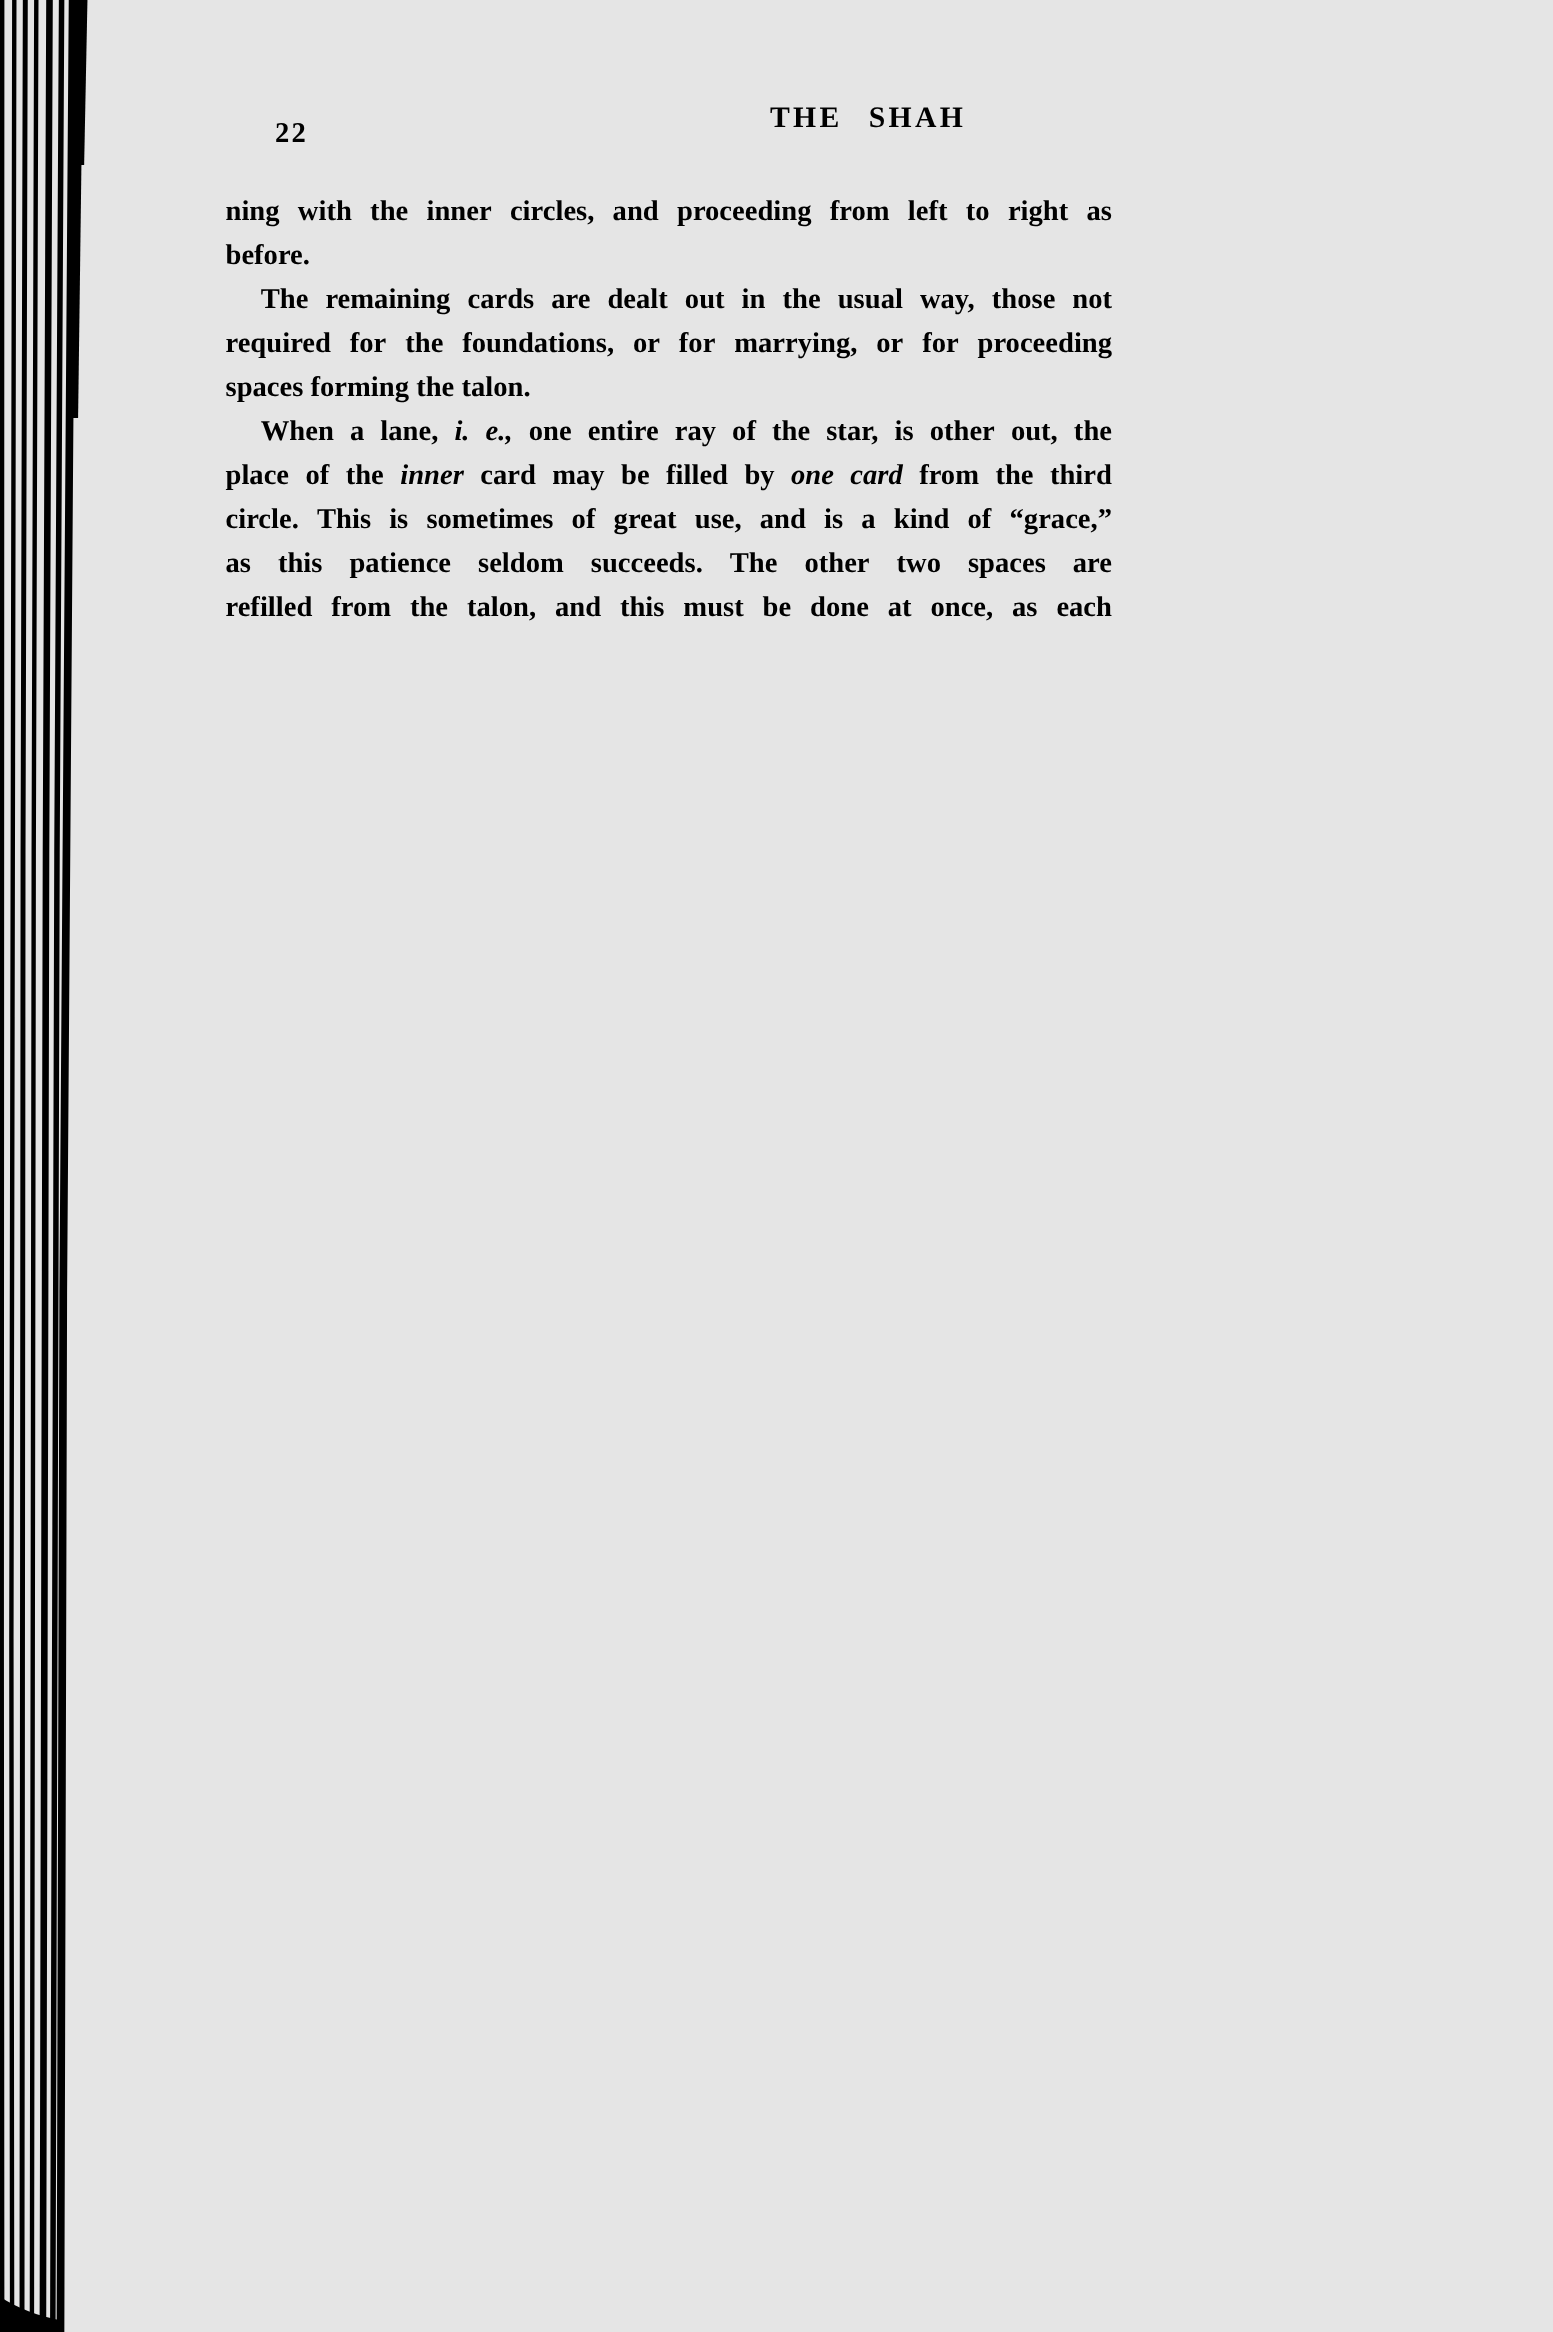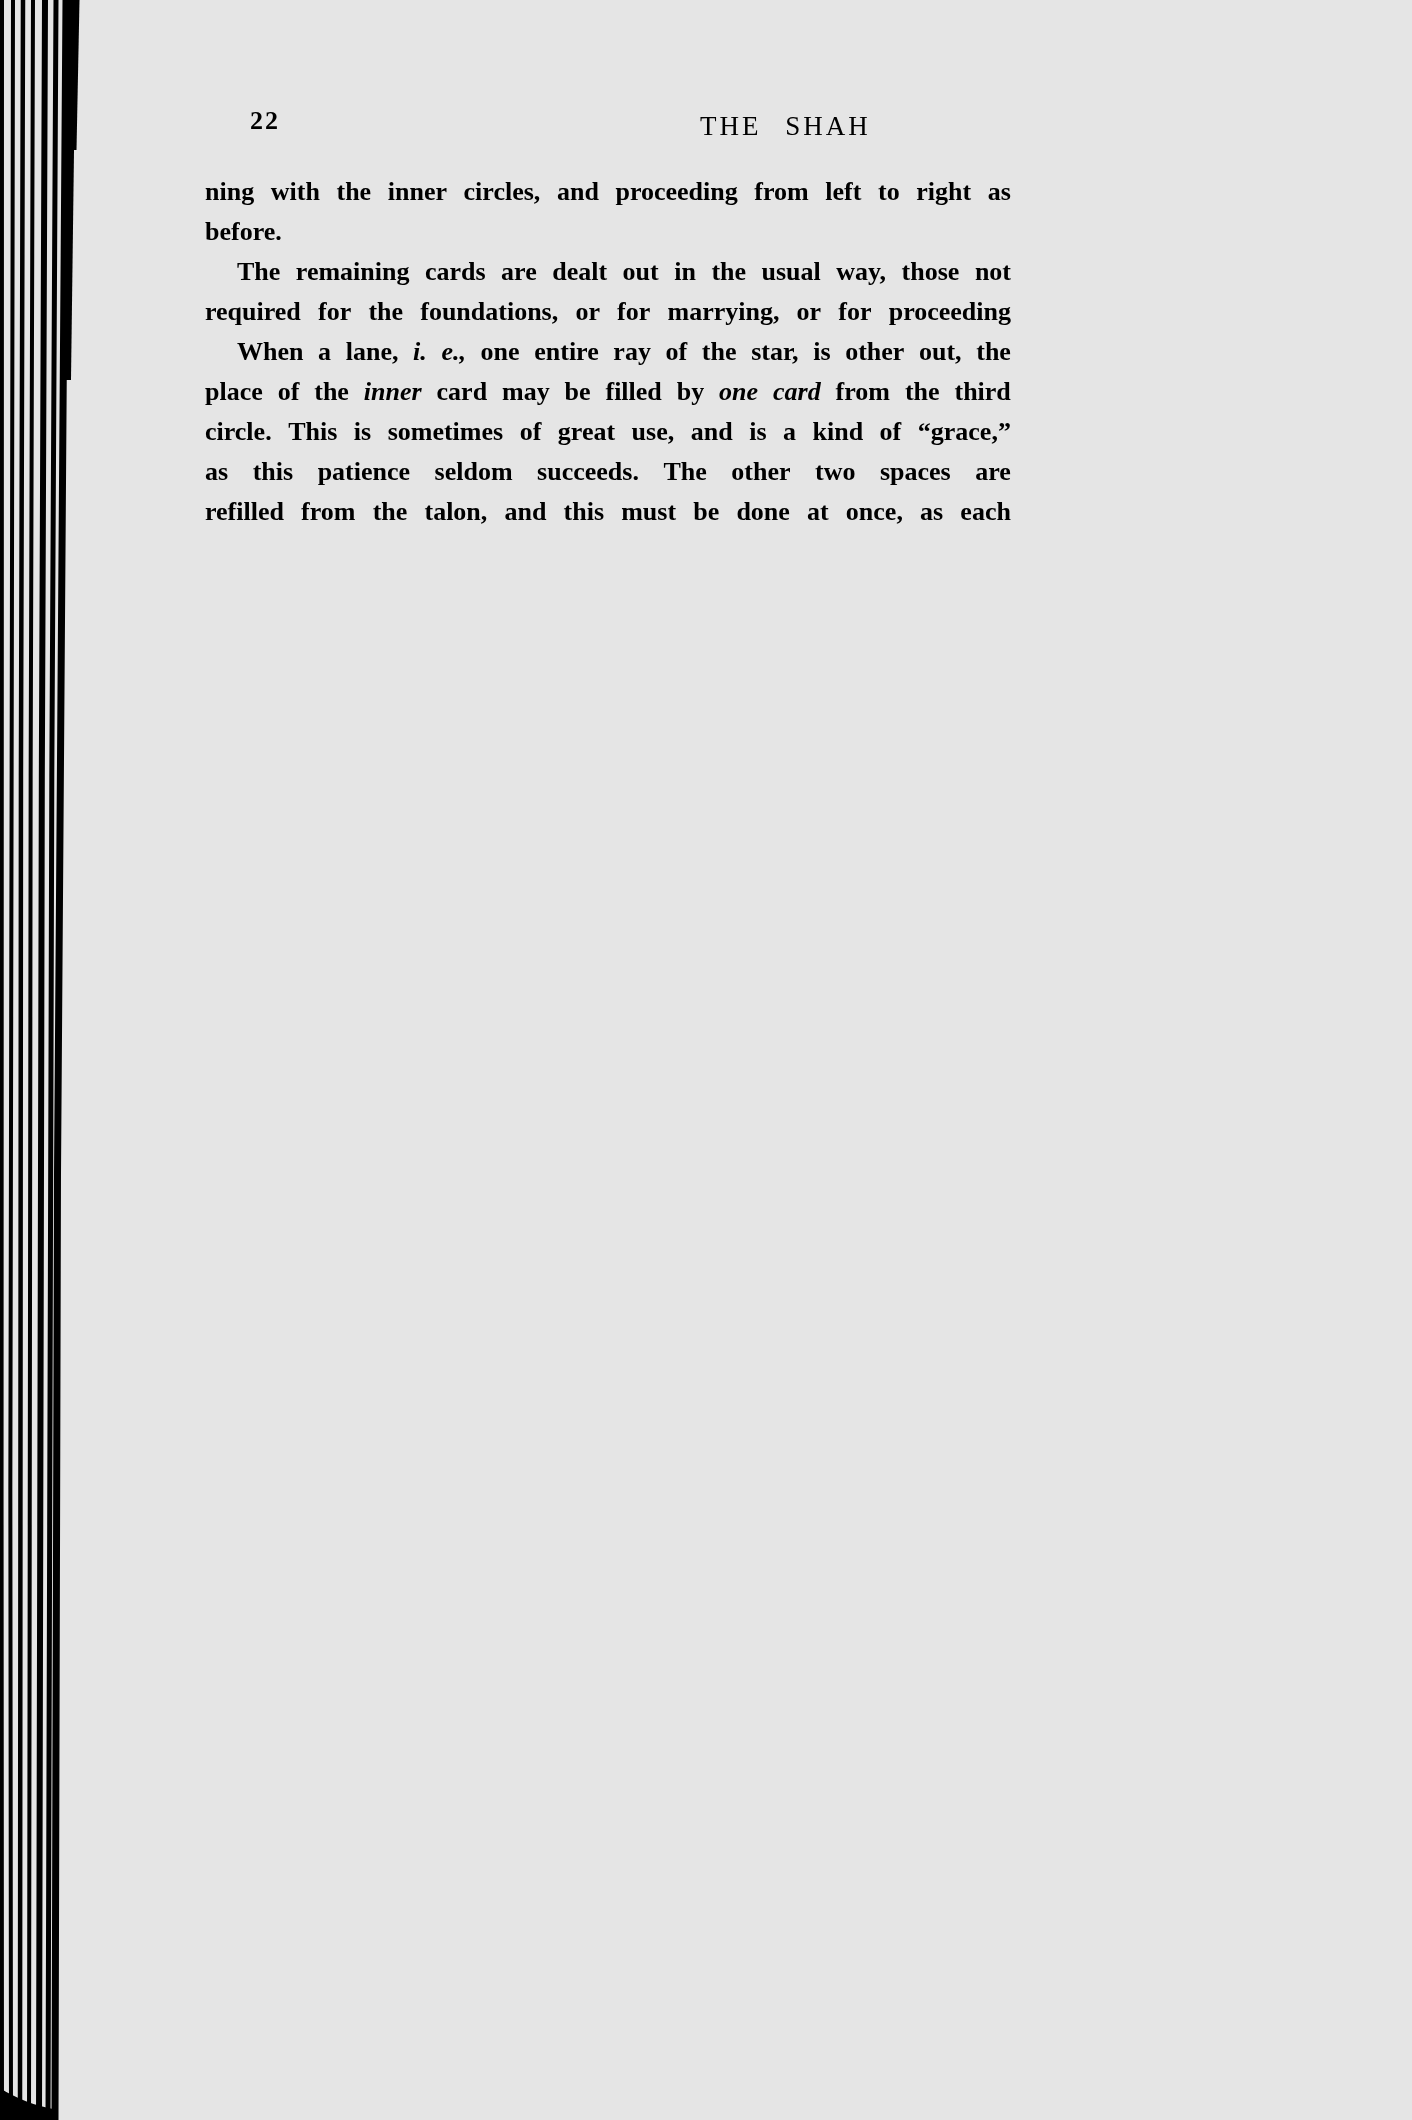--- a/index.html
+++ b/index.html
@@ -21,22 +21,22 @@
   }
   .page-number {
     position: absolute;
     left: 250px; top: 104px;
     font-size: 26px; font-weight: 700;
     letter-spacing: 2px;
     line-height: 34px;
   }
   .running-title {
     position: absolute;
-    left: 700px; top: 108px;
-    font-size: 27px; font-weight: 400;
+    left: 700px; top: 88px;
+    font-size: 27px; font-weight: 700;
     letter-spacing: 3px;
     word-spacing: 14px;
     line-height: 36px;
   }
   .textblock {
     position: absolute;
     left: 205px; top: 172px;
     width: 806px;
     font-size: 26px; font-weight: 700;
     color: #000000;
@@ -118,20 +118,21 @@
         <span>for</span>
         <span>the</span>
         <span>foundations,</span>
         <span>or</span>
         <span>for</span>
         <span>marrying,</span>
         <span>or</span>
         <span>for</span>
         <span>proceeding</span>
       </div>
+      <div class="line"><span>spaces forming the talon.</span></div>
       <div class="line j ind">
         <span>When</span>
         <span>a</span>
         <span>lane,</span>
         <span class="it">i.</span>
         <span class="it">e.,</span>
         <span>one</span>
         <span>entire</span>
         <span>ray</span>
         <span>of</span>

